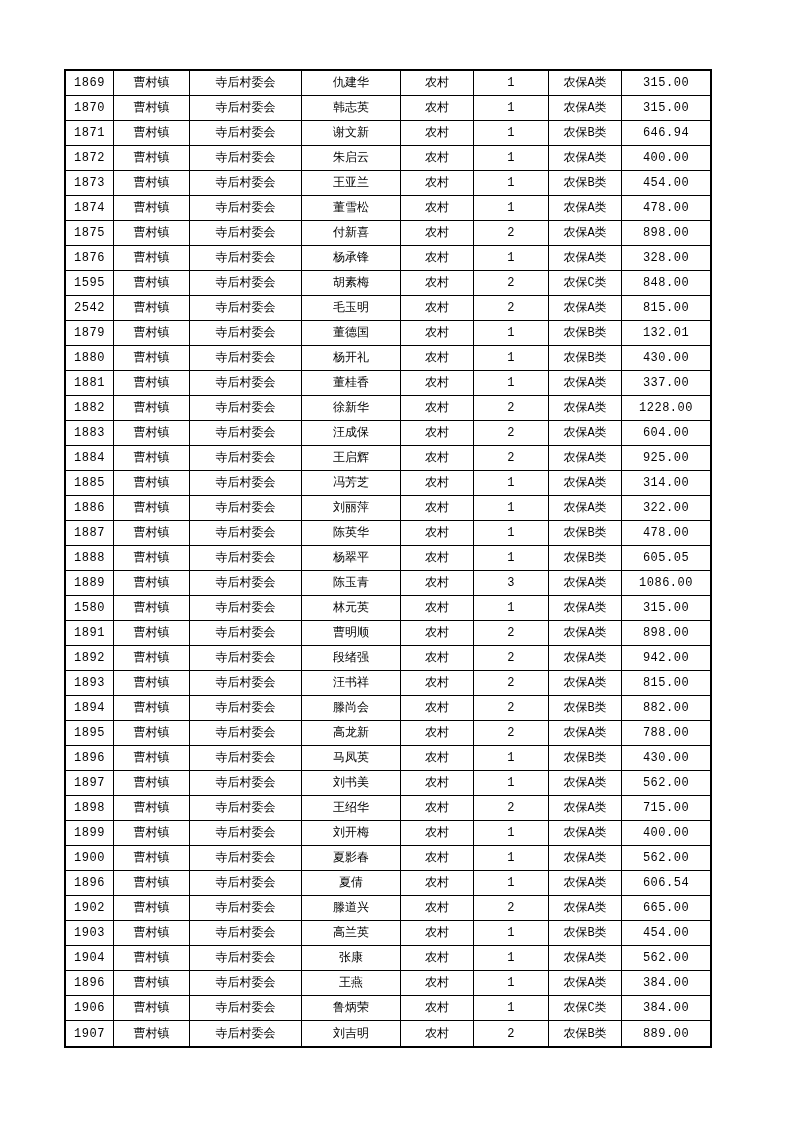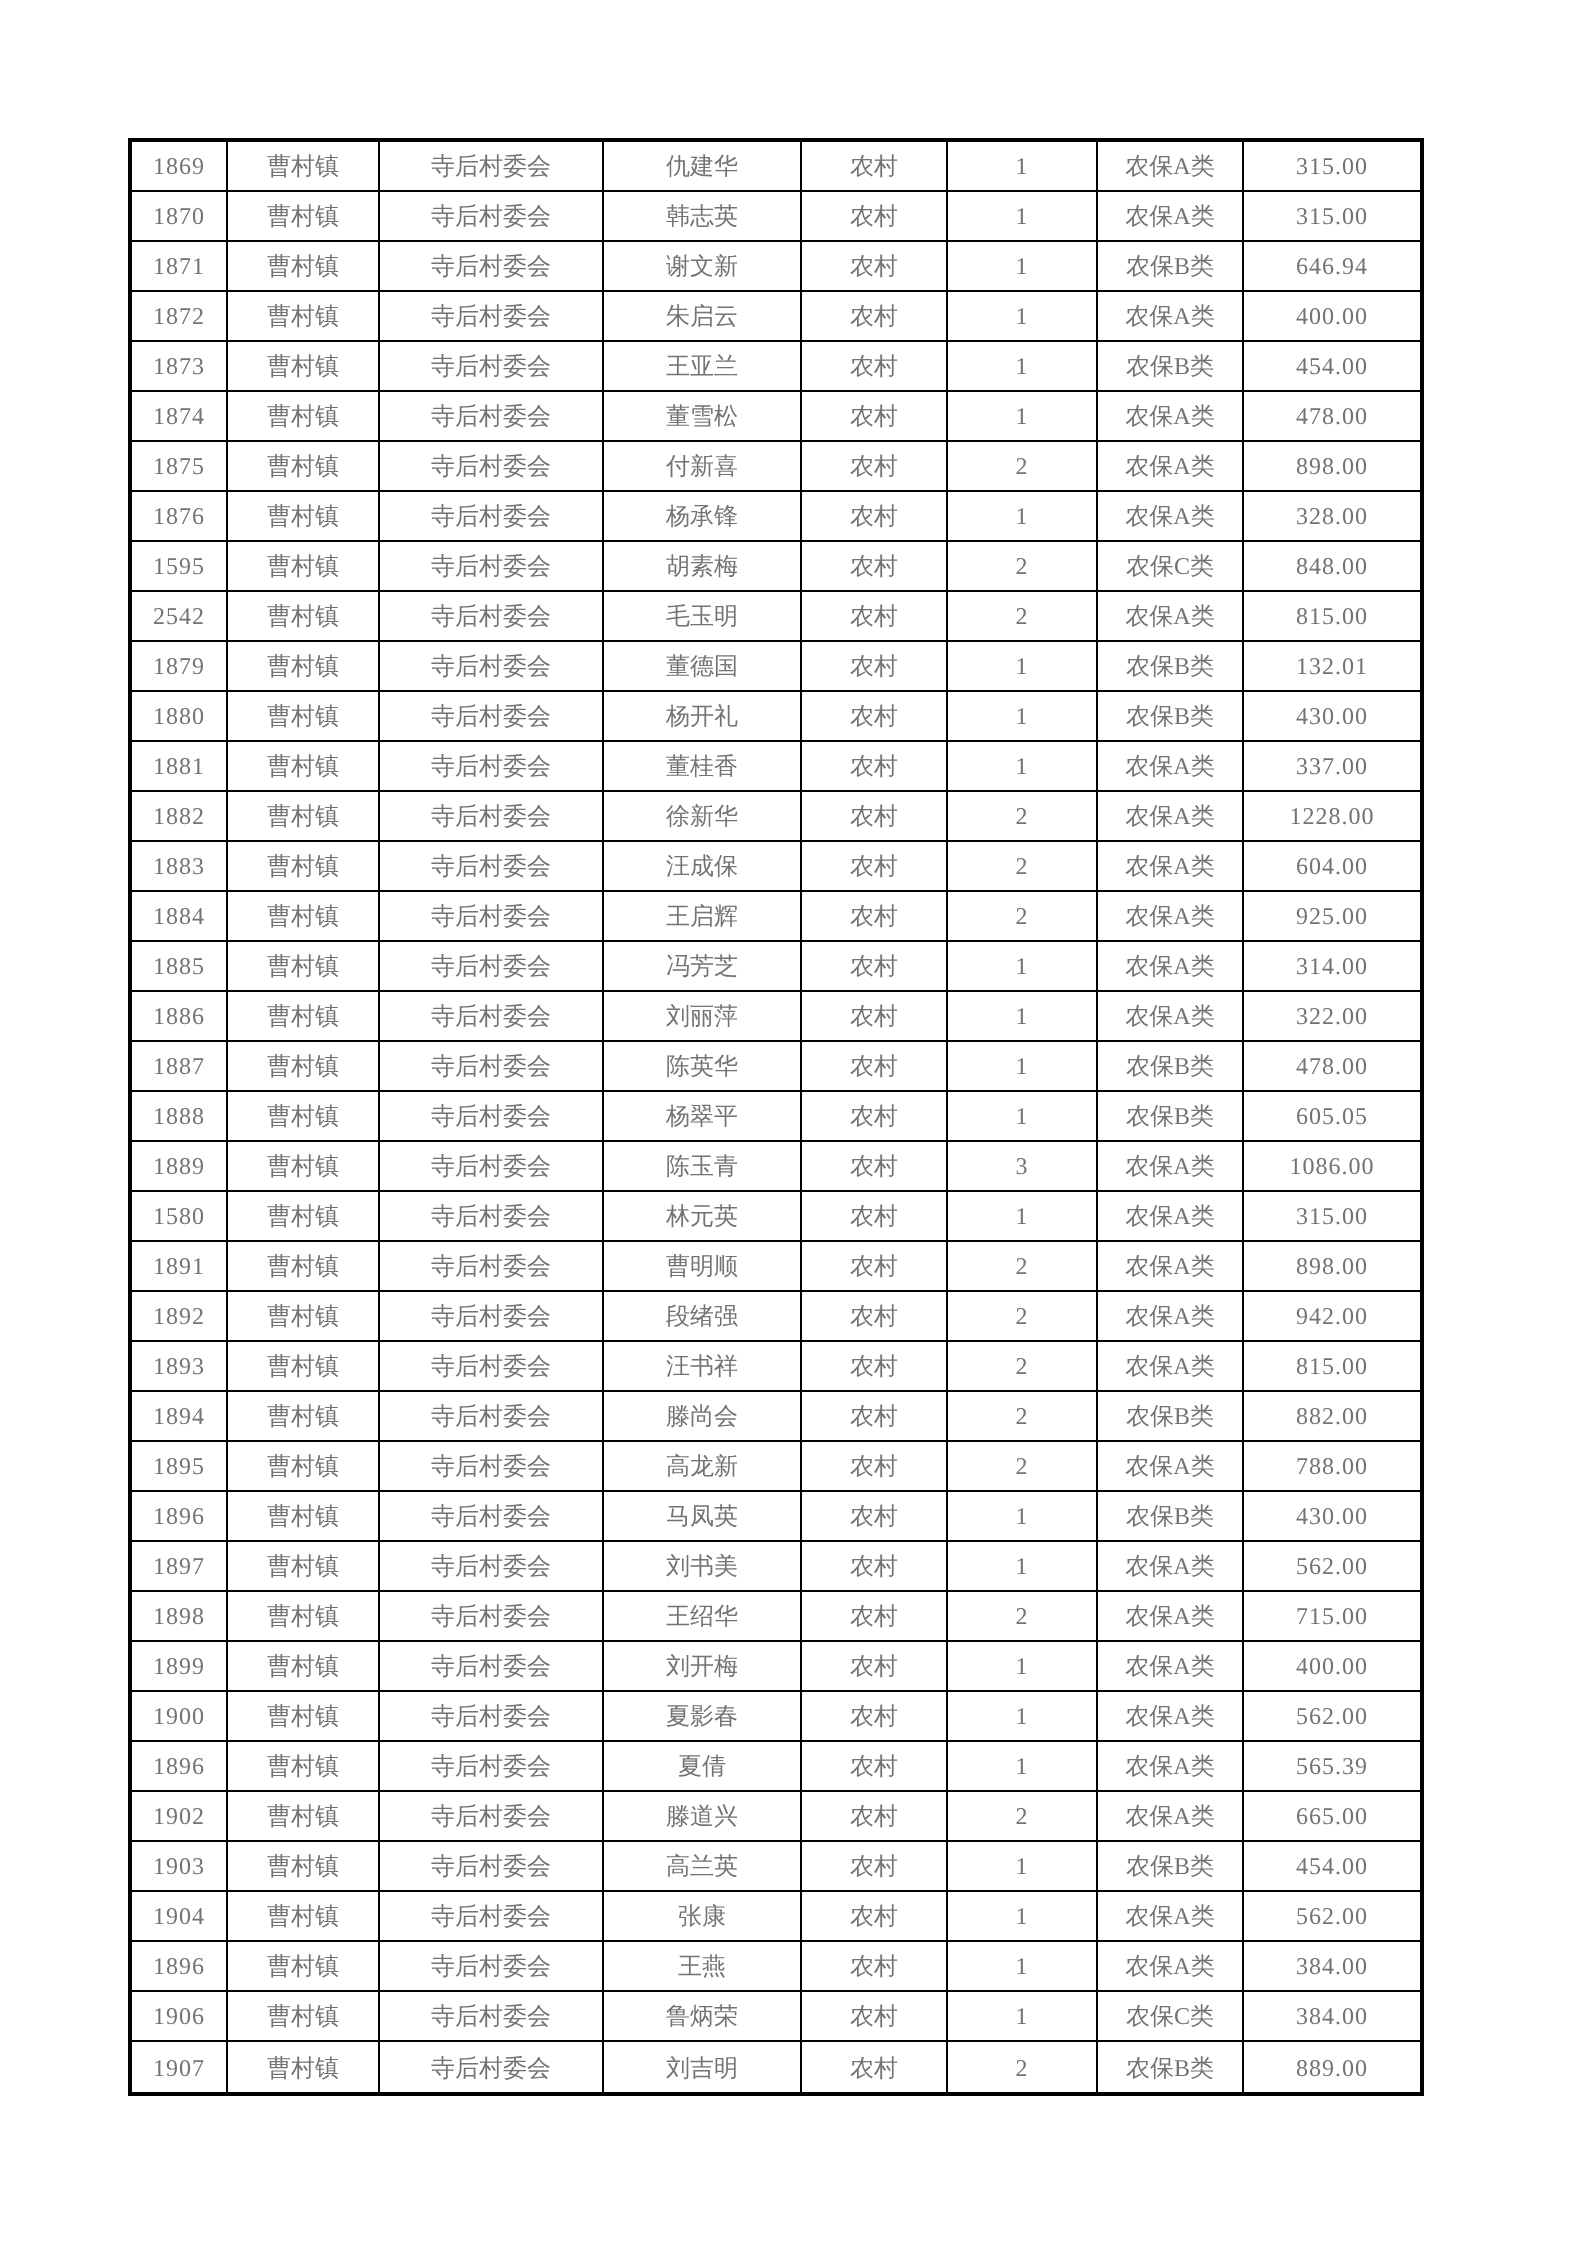--- a/index.html
+++ b/index.html
@@ -6,22 +6,22 @@
     margin: 0;
     padding: 0;
     background: #ffffff;
   }
   .page {
     position: relative;
     width: 793px;
     height: 1122px;
     background: #ffffff;
     overflow: hidden;
-    font-family: Liberation Serif, serif;
-    color: #737373;
+    font-family: Liberation Mono, monospace;
+    color: #000000;
   }
   .table {
     position: absolute;
     left: 64px;
     top: 69px;
     width: 644px;
     border: 2px solid #000000;
   }
   .row {
     display: grid;
@@ -377,21 +377,21 @@
         <div class="cell num">562.00</div>
       </div>
       <div class="row">
         <div class="cell num">1896</div>
         <div class="cell">曹村镇</div>
         <div class="cell">寺后村委会</div>
         <div class="cell">夏倩</div>
         <div class="cell">农村</div>
         <div class="cell num">1</div>
         <div class="cell">农保A类</div>
-        <div class="cell num">565.39</div>
+        <div class="cell num">606.54</div>
       </div>
       <div class="row">
         <div class="cell num">1902</div>
         <div class="cell">曹村镇</div>
         <div class="cell">寺后村委会</div>
         <div class="cell">滕道兴</div>
         <div class="cell">农村</div>
         <div class="cell num">2</div>
         <div class="cell">农保A类</div>
         <div class="cell num">665.00</div>

